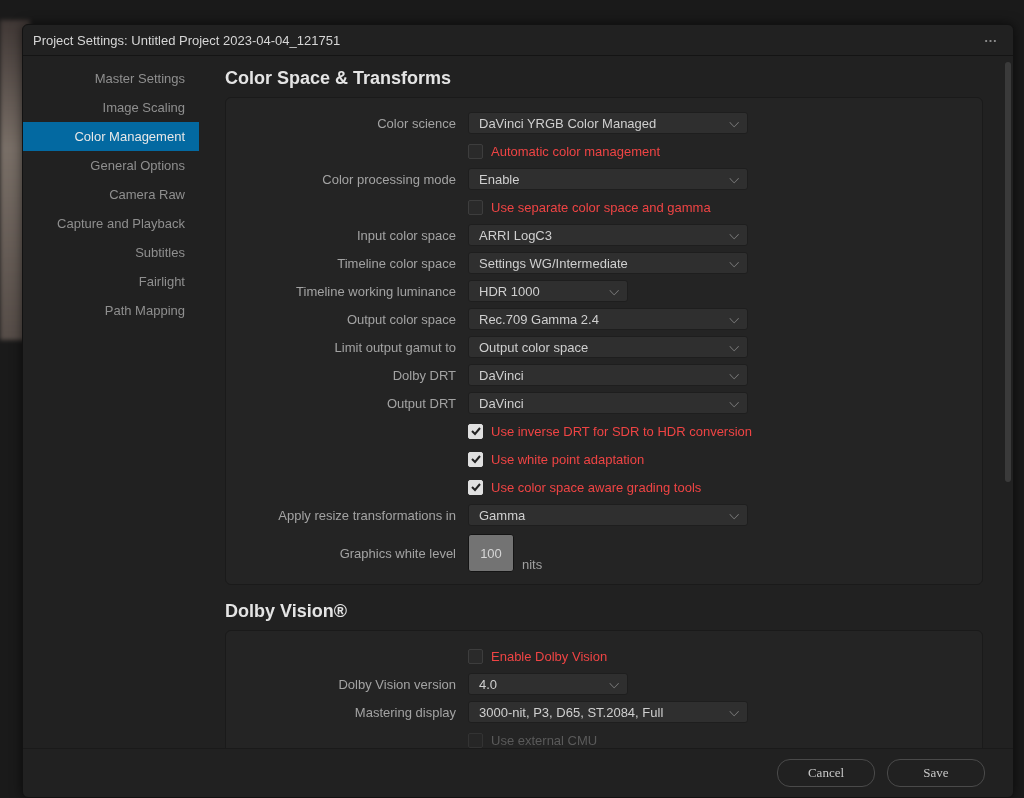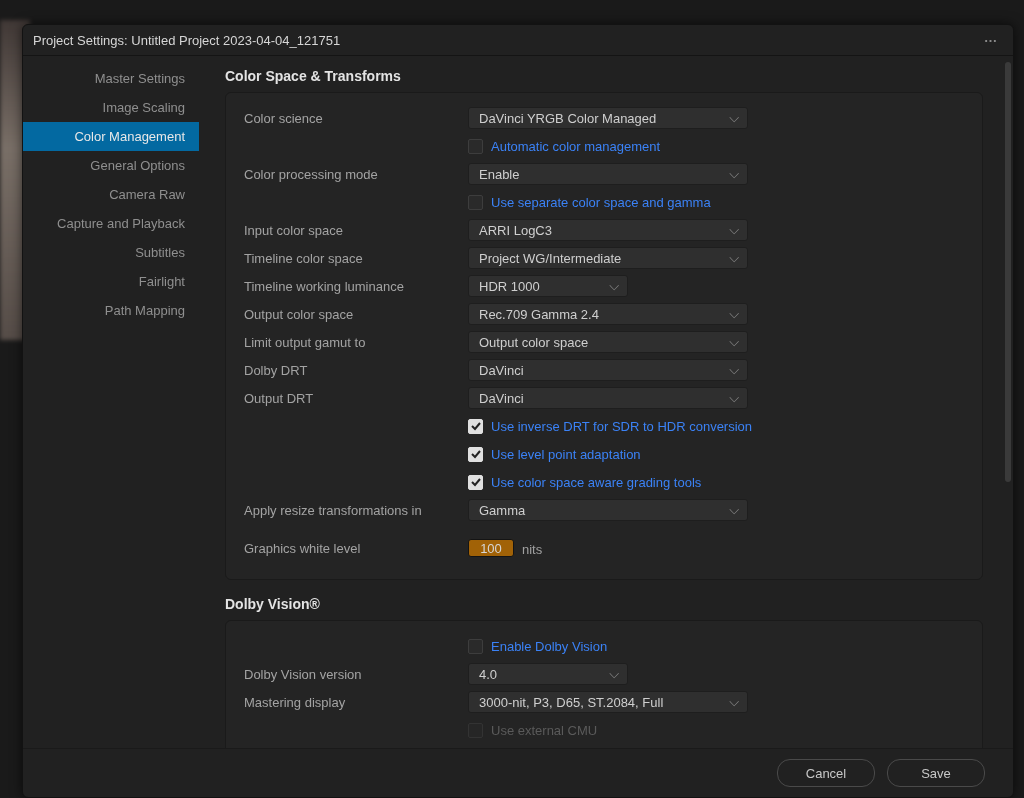--- a/index.html
+++ b/index.html
@@ -90,40 +90,40 @@
   .scrollbar .thumb {
     position: absolute;
     top: 0;
     width: 6px;
     height: 420px;
     background: #3a3a3a;
     border-radius: 3px;
   }
   .section-title {
     color: #e4e4e4;
-    font-size: 14px;
+    font-size: 18px;
     font-weight: 600;
     margin: 4px 0 8px 0;
   }
   .panel {
     background: #242424;
     border: 1px solid #1a1a1a;
     border-radius: 6px;
     padding: 12px 18px 16px 18px;
     margin-bottom: 16px;
   }
   .row {
     display: flex;
     align-items: center;
     height: 26px;
     margin-bottom: 2px;
   }
   .row .label {
     width: 212px;
-    text-align: left;
+    text-align: right;
     padding-right: 12px;
     color: #a3a3a3;
     font-size: 13px;
   }
   .row .control {
     display: flex;
     align-items: flex-end;
     gap: 8px;
   }
   .dropdown {
@@ -144,21 +144,21 @@
     margin-left: 8px;
     color: #8a8a8a;
   }
   .dd-wide  { width: 280px; }
   .dd-med   { width: 160px; }
   .dd-dolby { width: 280px; }
   .checkbox {
     display: inline-flex;
     align-items: center;
     gap: 8px;
-    color: #3b82f6;
+    color: #ef4444;
     cursor: pointer;
   }
   .checkbox .box {
     width: 13px;
     height: 13px;
     border: 1px solid #3d3d3d;
     border-radius: 2px;
     background: #2a2a2a;
     display: inline-flex;
     align-items: center;
@@ -167,40 +167,41 @@
   .checkbox.checked .box {
     background: #e0e0e0;
     border-color: #e0e0e0;
   }
   .checkbox.checked .box svg { display: block; }
   .checkbox .box svg { display: none; }
   .checkbox.disabled { color: #5a5a5a; cursor: default; }
   .checkbox.disabled .box { border-color: #333; background: #262626; }
   .num-input {
     width: 46px;
-    height: 18px;
-    background: #a16207;
+    height: 38px;
+    background: #737373;
     border: 1px solid #141414;
     border-radius: 3px;
     color: #d6d6d6;
     text-align: center;
     font-size: 13px;
     box-sizing: border-box;
   }
   .unit {
     color: #a0a0a0;
   }
   .footer {
     height: 48px;
     display: flex;
     justify-content: flex-end;
     align-items: center;
     gap: 12px;
     padding: 0 28px 0 0;
     border-top: 1px solid #1a1a1a;
+    font-family: Liberation Serif, serif;
   }
   .btn {
     width: 96px;
     height: 26px;
     border: 1px solid #4a4a4a;
     border-radius: 13px;
     background: transparent;
     color: #c8c8c8;
     font-size: 13px;
     display: inline-flex;
@@ -299,21 +300,21 @@
                 <span>ARRI LogC3</span>
                 <span class="chev">⌵</span>
               </div>
             </div>
           </div>
 
           <div class="row">
             <div class="label">Timeline color space</div>
             <div class="control">
               <div class="dropdown dd-wide">
-                <span>Project WG/Intermediate</span>
+                <span>Settings WG/Intermediate</span>
                 <span class="chev">⌵</span>
               </div>
             </div>
           </div>
 
           <div class="row">
             <div class="label">Timeline working luminance</div>
             <div class="control">
               <div class="dropdown dd-med">
                 <span>HDR 1000</span>
@@ -378,21 +379,21 @@
 
           <div class="row">
             <div class="label"></div>
             <div class="control">
               <label class="checkbox checked">
                 <span class="box">
                     <svg width="10" height="10" viewBox="0 0 10 10">
                       <path d="M1 5 L4 8 L9 2" stroke="#222" stroke-width="2" fill="none"></path>
                     </svg>
                   </span>
-                <span>Use level point adaptation</span>
+                <span>Use white point adaptation</span>
               </label>
             </div>
           </div>
 
           <div class="row">
             <div class="label"></div>
             <div class="control">
               <label class="checkbox checked">
                 <span class="box">
                     <svg width="10" height="10" viewBox="0 0 10 10">

